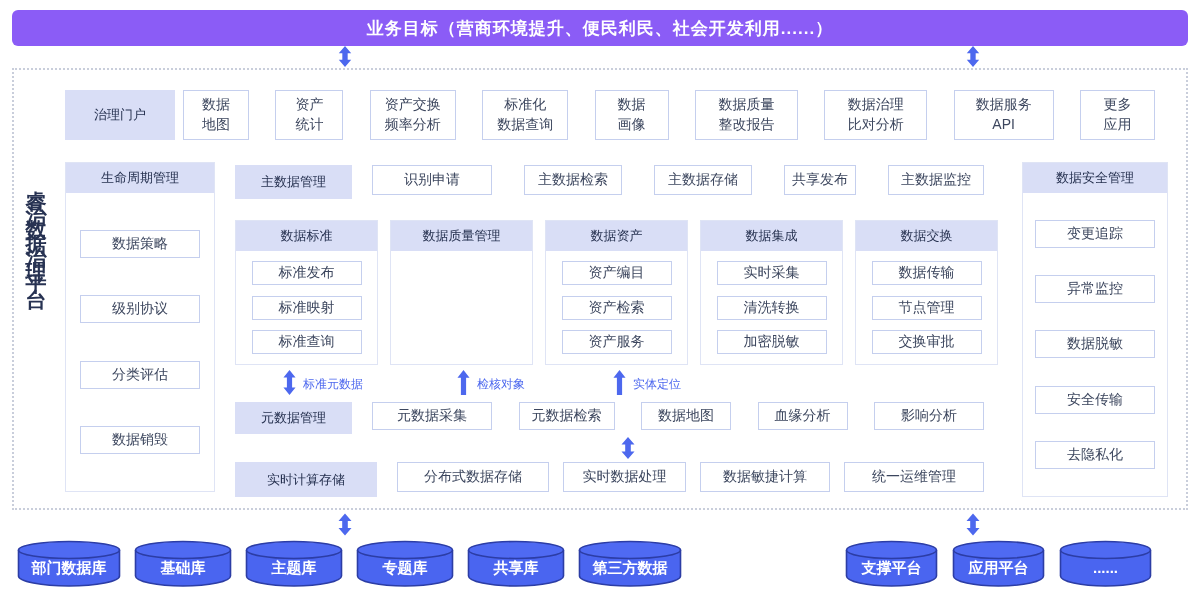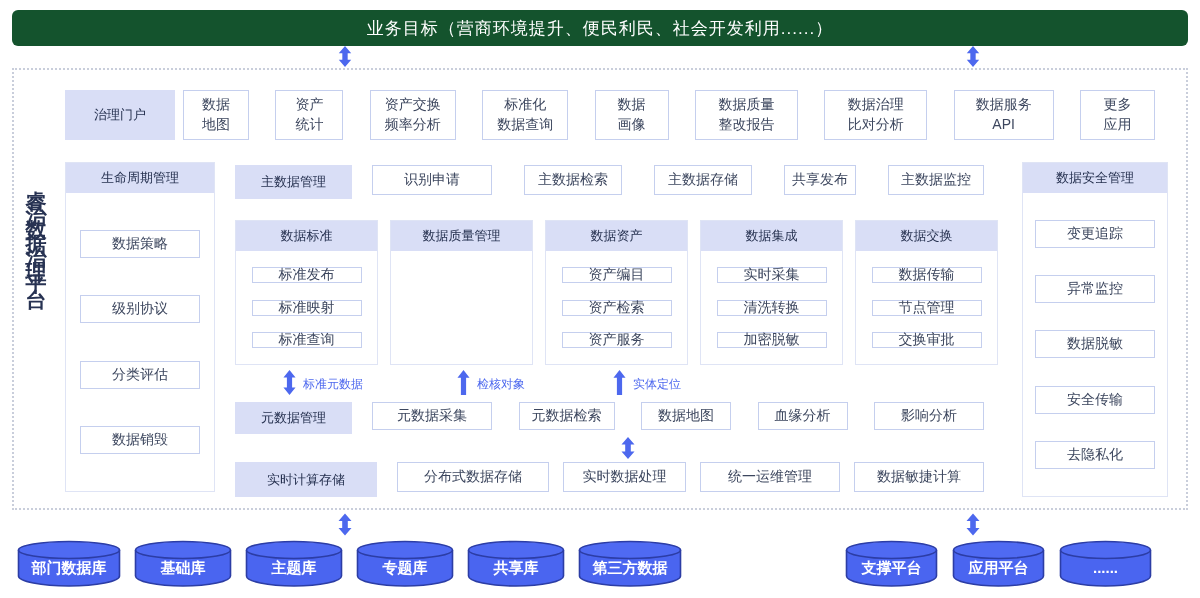--- a/index.html
+++ b/index.html
@@ -1,21 +1,21 @@
 <!DOCTYPE html>
 <html><head>
 <meta charset="utf-8">
 <style>
   *{box-sizing:border-box;margin:0;padding:0}
   html,body{background:#fff}
   body{font-family:"Liberation Sans","DejaVu Sans",sans-serif;}
   .canvas{position:relative;width:1200px;height:598px;background:#fff;overflow:hidden}
 
-  .banner{position:absolute;left:12px;top:10px;width:1176px;height:36px;background:#14532d;
-          border-radius:6px;color:#fff;font-size:17px;font-weight:normal;
+  .banner{position:absolute;left:12px;top:10px;width:1176px;height:36px;background:#8b5cf6;
+          border-radius:6px;color:#fff;font-size:17px;font-weight:bold;
           display:flex;align-items:center;justify-content:center;letter-spacing:1px}
 
   .frame{position:absolute;left:12px;top:68px;width:1176px;height:442px;
          border:2px dotted #c9cedb}
 
   .vtitle{position:absolute;left:26px;top:174px;writing-mode:vertical-lr;text-orientation:upright;
           letter-spacing:14px;font-size:21px;font-weight:bold;color:#273252;line-height:1}
 
   .hdr{background:#d9def6;color:#25304f;font-weight:normal;font-size:13px;
        display:flex;align-items:center;justify-content:center;flex:none}
@@ -41,21 +41,21 @@
   .row-items{flex:1;display:flex;justify-content:space-between;align-items:center;
              margin-left:20px;padding-right:14px}
 
   
   .cols{position:absolute;left:235px;top:220px;width:763px;height:145px;
         display:grid;grid-template-columns:repeat(5,1fr);gap:12px}
   .col{background:#fff;border:1px solid #dfe4f5}
   .col .hdr{height:30px}
   .col-body{display:flex;flex-direction:column;align-items:center;justify-content:space-evenly;
             height:113px}
-  .col .item{width:110px;height:16px}
+  .col .item{width:110px;height:24px}
 
   
   .flows{position:absolute;left:235px;top:369px;width:763px;height:30px}
   .flow{position:absolute;display:flex;align-items:flex-end;gap:7px;color:#4d68ee;
         font-size:12px;font-weight:500}
   .flow span{padding-bottom:3px}
 
   .conn{position:absolute}
 
   .cyl-group{position:absolute;top:540px;display:flex}
@@ -201,22 +201,22 @@
 
   <svg class="conn" style="left:621px;top:437px" width="14" height="22" viewBox="0 0 14 22">
     <path d="M7 0 L13.5 7.5 H9.8 V14.5 H13.5 L7 22 L0.5 14.5 H4.2 V7.5 H0.5 Z" fill="#4d68ee"></path>
   </svg>
 
   <div class="row" style="left:235px;top:462px;width:763px;height:35px">
     <div class="hdr" style="width:142px">实时计算存储</div>
     <div class="row-items">
       <div class="item" style="width:152px;height:30px">分布式数据存储</div>
       <div class="item" style="width:123px;height:30px">实时数据处理</div>
+      <div class="item" style="width:130px;height:30px">数据敏捷计算</div>
       <div class="item" style="width:140px;height:30px">统一运维管理</div>
-      <div class="item" style="width:130px;height:30px">数据敏捷计算</div>
     </div>
   </div>
 
   <div class="panel" style="left:1022px;top:162px;width:146px;height:335px">
     <div class="hdr">数据安全管理</div>
     <div class="panel-body">
       <div class="item">变更追踪</div>
       <div class="item">异常监控</div>
       <div class="item">数据脱敏</div>
       <div class="item">安全传输</div>

